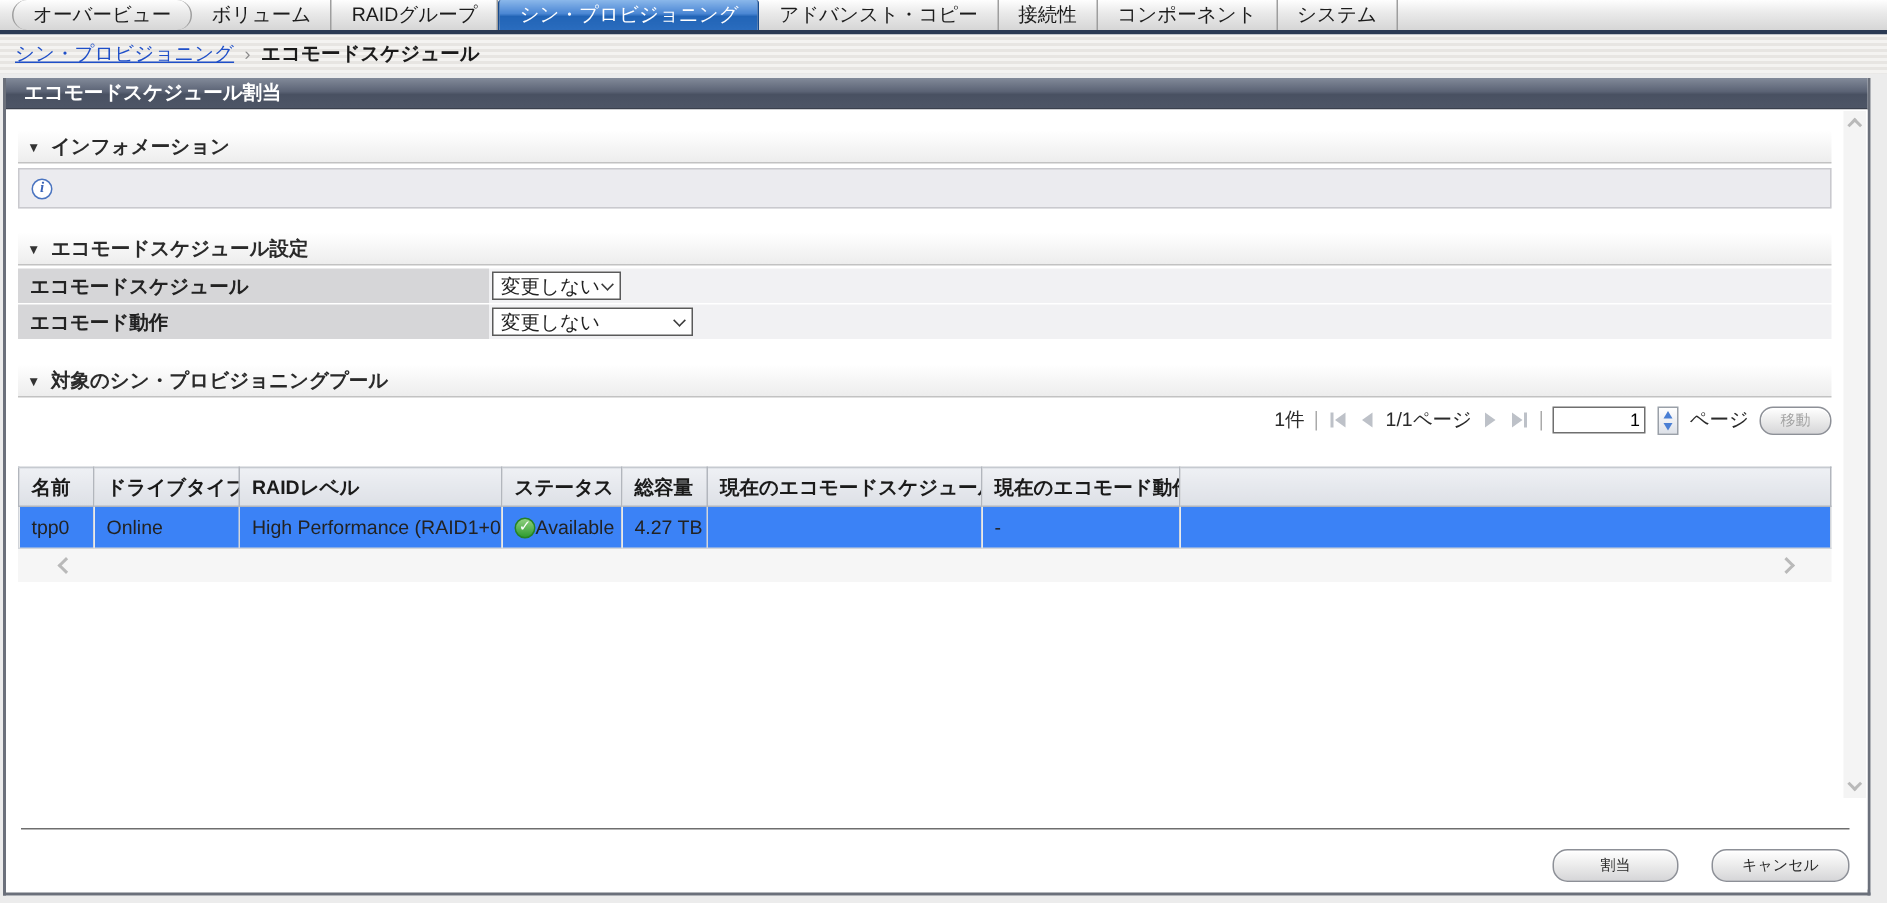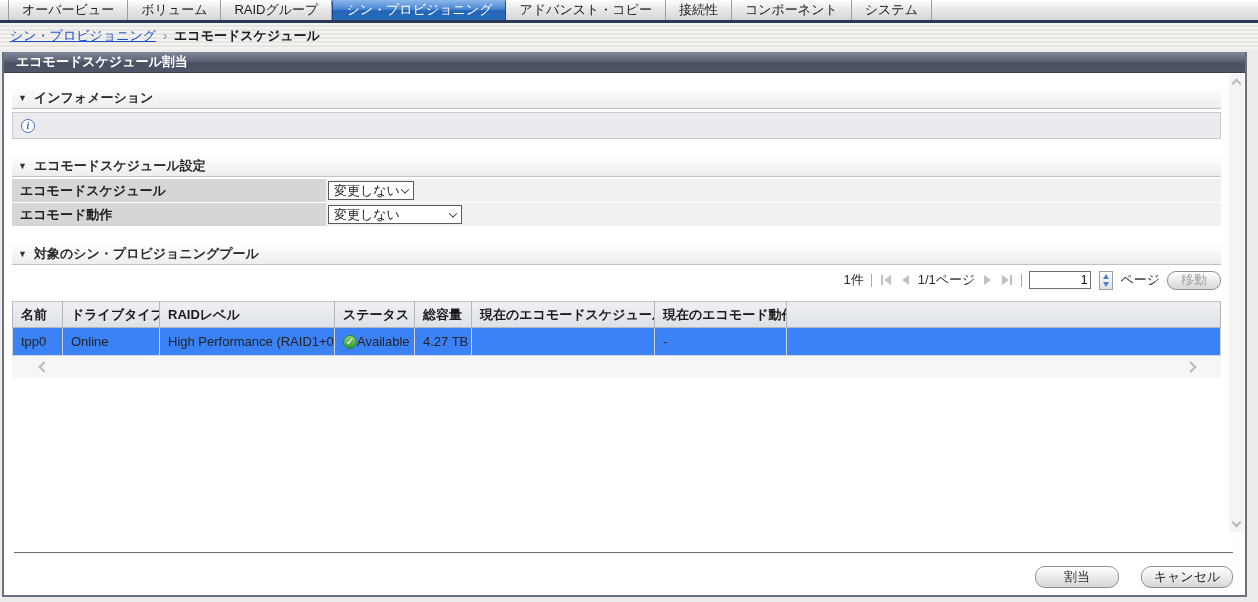--- a/index.html
+++ b/index.html
@@ -14,21 +14,21 @@
     height: 23px; width: 100%;
     background: linear-gradient(#fefefe, #e9e9e9 45%, #d6d6d6);
     border-bottom: 3px solid #2b3a54;
     display: flex; align-items: stretch; padding-left: 8px;
   }
   .tab {
     display: flex; align-items: center; padding: 0 13px;
     border-right: 1px solid #9e9e9e; cursor: default;
     color: #1c1c1c; white-space: nowrap;
   }
-  .tab:first-child { border-left: 1px solid #9e9e9e; }
+  .tab:first-child { border-left: 1px solid #9e9e9e; border-radius: 10px; }
   .tab.active {
     background: linear-gradient(#8ab7ea 0%, #4b87d4 45%, #2264b6 55%, #2a6cbe 100%);
     color: #ffffff; border-left: 1px solid #174a8c; border-right: 1px solid #174a8c;
     border-radius: 2px 2px 0 0;
   }
 
   
   .breadcrumb {
     height: 26px; width: 100%;
     background: repeating-linear-gradient(180deg, #f4f3f1 0 2px, #e7e5e2 2px 4px);
@@ -132,27 +132,27 @@
     cursor: pointer;
   }
   .spin-up   { width: 0; height: 0; border: 3px solid transparent; border-top: 0; border-bottom: 5px solid #4a7fd4; }
   .spin-down { width: 0; height: 0; border: 3px solid transparent; border-bottom: 0; border-top: 5px solid #4a7fd4; }
 
   .btn {
     height: 22px; border-radius: 10px; border: 1px solid #8d9097;
     background: linear-gradient(#ffffff, #ebebeb 50%, #d6d6d8);
     box-shadow: inset 0 1px 0 #ffffff;
     display: inline-flex; align-items: center; justify-content: center;
-    font-size: 13px; color: #2a2a2a; cursor: pointer;
+    font-size: 10px; color: #2a2a2a; cursor: pointer;
     font-family: Liberation Mono, monospace;
   }
   .btn.move { height: 19px; padding: 0 13px; color: #a3a3a3; border-radius: 9px; }
 
   
-  table.pool { border-collapse: collapse; width: 100%; table-layout: fixed; margin-top: 6px; }
+  table.pool { border-collapse: collapse; width: 100%; table-layout: fixed; margin-top: 16px; }
   table.pool th {
     height: 26px; background: linear-gradient(#eef0f4, #dde0e6);
     border: 1px solid #b2b6bd; border-top-color: #c6cad0;
     font-weight: bold; text-align: left; padding-left: 8px; color: #1a1a1a;
     font-size: 13px; white-space: nowrap; overflow: hidden;
   }
   table.pool td {
     height: 28px; background: #3b82f6;
     border: 1px solid #d2d5da; border-top: none;
     padding-left: 8px; white-space: nowrap; overflow: hidden;

